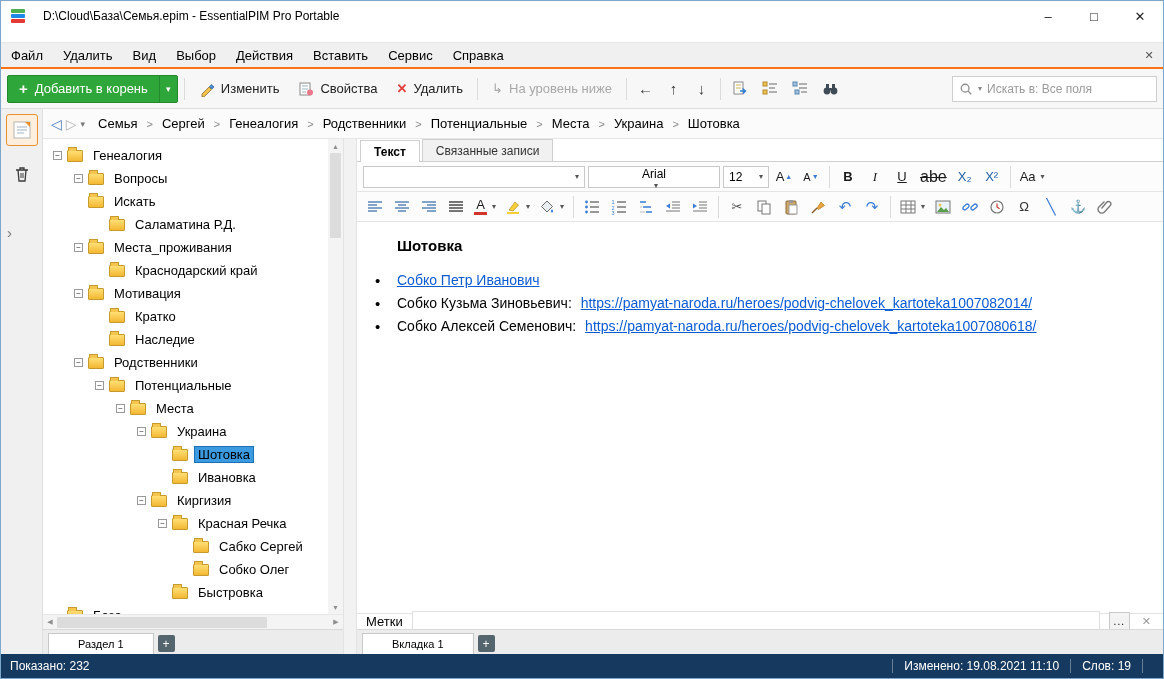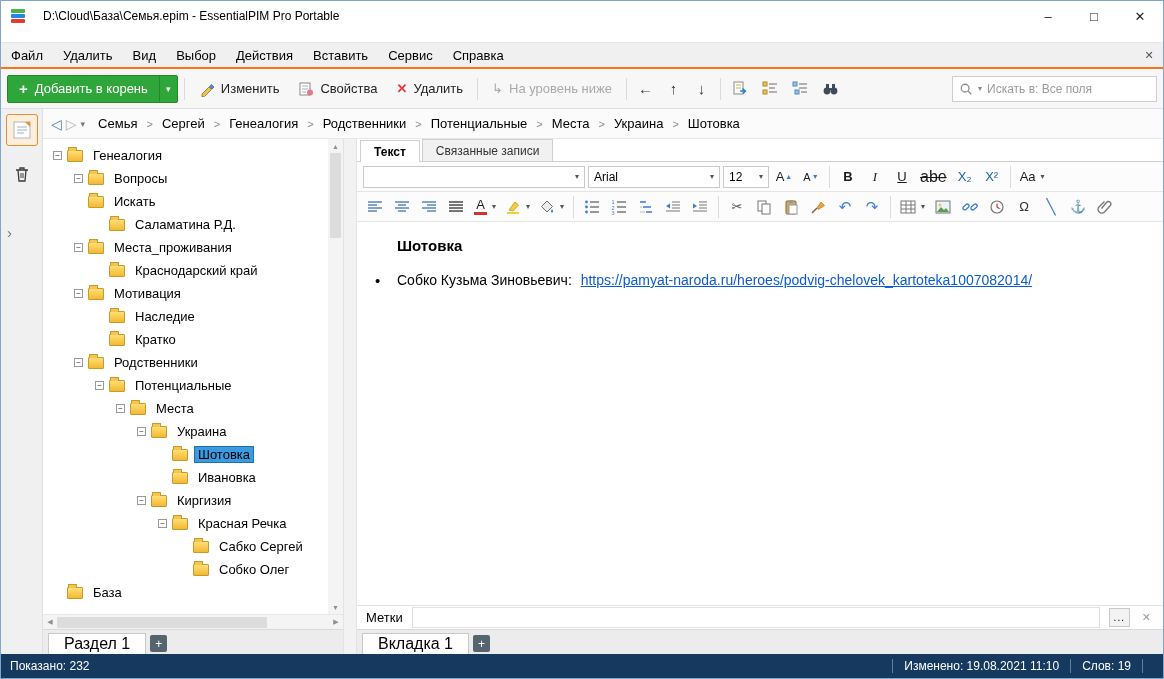--- a/index.html
+++ b/index.html
@@ -66,34 +66,34 @@
   .tree-row.selected .tree-label { background:#3b9ae0; border:1px solid #1d6fb8; padding:0 3px; color:#000; }
   .vscroll { position:absolute; top:0; right:0; bottom:0; width:15px; background:#f4f4f4; display:flex; flex-direction:column; align-items:center; color:#8e8e8e; font-size:7px; }
   .vscroll .sarrow { height:14px; display:flex; align-items:center; }
   .vthumb { width:11px; height:85px; background:#dcdcdc; border-radius:1px; }
   .vfill { flex:1; }
   .hscroll { height:15px; flex:0 0 auto; background:#f4f4f4; border-top:1px solid #e8e8e8; display:flex; align-items:center; color:#8e8e8e; font-size:7px; }
   .hscroll .sarrow { width:14px; display:flex; justify-content:center; }
   .hthumb { height:11px; width:210px; background:#dcdcdc; border-radius:1px; }
   .hfill { flex:1; }
   .tabstrip { height:25px; flex:0 0 auto; background:#ececec; border-top:1px solid #d9d9d9; display:flex; align-items:flex-end; padding-left:5px; gap:4px; }
-  .btab { height:21px; background:#fff; border:1px solid #c9c9c9; border-bottom:none; padding:0 15px; display:flex; align-items:center; font-size:16px; }
+  .btab { height:21px; background:#fff; border:1px solid #c9c9c9; border-bottom:none; padding:0 29px; display:flex; align-items:center; font-size:11px; }
   .btab-plus { width:17px; height:17px; margin-bottom:2px; background:#55656e; color:#fff; display:flex; align-items:center; justify-content:center; font-size:12px; border-radius:2px; }
 
   .splitter { width:14px; flex:0 0 auto; background:#f2f2f2; border-left:1px solid #e3e3e3; border-right:1px solid #e3e3e3; }
 
   
   .editor { flex:1; display:flex; flex-direction:column; min-width:0; background:#fff; }
   .etabs { height:23px; flex:0 0 auto; display:flex; align-items:flex-end; gap:2px; border-bottom:1px solid #cfcfcf; padding-left:3px; }
   .etab { height:22px; padding:0 13px; display:flex; align-items:center; font-size:12px; border:1px solid #cfcfcf; border-bottom:none; background:#f1f1f1; color:#333; }
   .etab.active { background:#fff; font-weight:bold; color:#000; position:relative; top:1px; }
   .fmtbar { height:30px; flex:0 0 auto; display:flex; align-items:center; gap:3px; padding:0 6px; border-bottom:1px solid #e5e5e5; background:#fcfcfc; }
   .select { height:22px; border:1px solid #c9c9c9; background:#fff; display:flex; align-items:center; justify-content:space-between; font-size:12px; padding:0 5px; }
   .sel-style { width:222px; }
-  .sel-font { width:132px; }
+  .sel-font { width:132px;flex-direction:column; }
   .sel-size { width:46px; }
   .dd-arrow { color:#555; font-size:8px; margin-left:4px; }
   .fbtn { min-width:24px; height:24px; display:flex; align-items:center; justify-content:center; padding:0 3px; font-size:13px; color:#1a1a1a; gap:1px; }
   .fbtn .mini { font-size:7px; color:#3a7bd5; }
   .fbtn.bold { font-weight:bold; }
   .fbtn.italic { font-style:italic; font-family:"Liberation Serif", serif; }
   .fbtn.under { text-decoration:underline; }
   .fbtn.strike { text-decoration:line-through; font-size:16px; }
   .fbtn.glyph-blue { color:#3a7bd5; font-size:15px; }
   .fontcolor { display:flex; flex-direction:column; align-items:center; line-height:1; }
@@ -103,21 +103,21 @@
   .note-area { flex:1; min-height:0; overflow:hidden; padding:15px 10px 0 40px; font-size:14px; }
   .note-title { font-weight:bold; font-size:15px; margin-bottom:15px; }
   .note-li { position:relative; line-height:23px; white-space:nowrap; }
   .note-li::before { content:"•"; position:absolute; left:-22px; top:0; font-size:15px; }
   .note-link { color:#0b5bd3; text-decoration:underline; }
   .note-link.block { display:block; }
   .li-prefix { color:#000; }
   .note-li .inline-link { margin-left:5px; }
 
   
-  .tagsbar { height:24px; flex:0 0 auto; border-top:1px solid #e2e2e2; display:flex; align-items:center; gap:9px; padding:0 9px; font-size:13px; }
+  .tagsbar { height:16px; flex:0 0 auto; border-top:1px solid #e2e2e2; display:flex; align-items:center; gap:9px; padding:0 9px; font-size:13px; }
   .tags-input { flex:1; height:21px; border:1px solid #e0e0e0; background:#fff; }
   .tags-more { width:21px; height:19px; border:1px solid #c9c9c9; background:#f3f3f3; display:flex; align-items:center; justify-content:center; font-size:10px; letter-spacing:1px; }
   .tags-x { color:#9a9a9a; font-size:11px; padding:0 3px; }
 
   
   .statusbar { height:24px; flex:0 0 auto; background:#163a5f; color:#fff; display:flex; align-items:center; font-size:12px; padding:0 9px; }
   .sb-right { margin-left:auto; display:flex; align-items:center; }
   .sb-sep { width:1px; height:14px; background:rgba(255,255,255,.35); margin:0 11px; }
 
   svg { display:block; }
@@ -324,33 +324,33 @@
                 <span class="tree-label">Краснодарский край</span>
               </div>
             <div class="tree-row" style="--l:1">
                 <span class="exp">−</span>
                 <span class="folder"></span>
                 <span class="tree-label">Мотивация</span>
               </div>
             <div class="tree-row" style="--l:2">
                 <span class="exp"></span>
                 <span class="folder"></span>
+                <span class="tree-label">Кратко</span>
+              </div>
+            <div class="tree-row" style="--l:2">
+                <span class="exp"></span>
+                <span class="folder"></span>
                 <span class="tree-label">Наследие</span>
               </div>
+            <div class="tree-row" style="--l:1">
+                <span class="exp">−</span>
+                <span class="folder"></span>
+                <span class="tree-label">Родственники</span>
+              </div>
             <div class="tree-row" style="--l:2">
-                <span class="exp"></span>
-                <span class="folder"></span>
-                <span class="tree-label">Кратко</span>
-              </div>
-            <div class="tree-row" style="--l:1">
-                <span class="exp">−</span>
-                <span class="folder"></span>
-                <span class="tree-label">Родственники</span>
-              </div>
-            <div class="tree-row" style="--l:2">
                 <span class="exp">−</span>
                 <span class="folder"></span>
                 <span class="tree-label">Потенциальные</span>
               </div>
             <div class="tree-row" style="--l:3">
                 <span class="exp">−</span>
                 <span class="folder"></span>
                 <span class="tree-label">Места</span>
               </div>
             <div class="tree-row" style="--l:4">
@@ -380,20 +380,25 @@
               </div>
             <div class="tree-row" style="--l:6">
                 <span class="exp"></span>
                 <span class="folder"></span>
                 <span class="tree-label">Сабко Сергей</span>
               </div>
             <div class="tree-row" style="--l:6">
                 <span class="exp"></span>
                 <span class="folder"></span>
                 <span class="tree-label">Собко Олег</span>
+              </div>
+            <div class="tree-row" style="--l:5">
+                <span class="exp"></span>
+                <span class="folder"></span>
+                <span class="tree-label">Быстровка</span>
               </div>
             <div class="tree-row" style="--l:0">
                 <span class="exp"></span>
                 <span class="folder"></span>
                 <span class="tree-label">База</span>
               </div>
 
             <div class="vscroll">
               <span class="sarrow">▲</span>
               <div class="vthumb"></div>
@@ -603,22 +608,29 @@
             <div class="fbtn">
                 <svg width="16" height="16" viewBox="0 0 16 16">
                   <path d="M4.5 9.5 L9.5 3.5 a2.4 2.4 0 0 1 3.8 3 L7.5 13 a3.8 3.8 0 0 1-5.8-4.8 L7.5 2.5" fill="none" stroke="#777" stroke-width="1.3"></path>
                 </svg>
               </div>
           </div>
 
           <div class="note-area">
             <div class="note-title">Шотовка</div>
             <div class="note-li">
+              <a class="note-link">Собко Петр Иванович</a>
+            </div>
+            <div class="note-li">
               <span class="li-prefix">Собко Кузьма Зиновьевич:</span>
               <a class="note-link inline-link">https://pamyat-naroda.ru/heroes/podvig-chelovek_kartoteka1007082014/</a>
+            </div>
+            <div class="note-li">
+              <span class="li-prefix">Собко Алексей Семенович:</span>
+              <a class="note-link inline-link">https://pamyat-naroda.ru/heroes/podvig-chelovek_kartoteka1007080618/</a>
             </div>
           </div>
 
           <div class="tagsbar">
             <span>Метки</span>
             <div class="tags-input"></div>
             <div class="tags-more">
                 <span>...</span>
               </div>
             <span class="tags-x"><span>✕</span></span>

